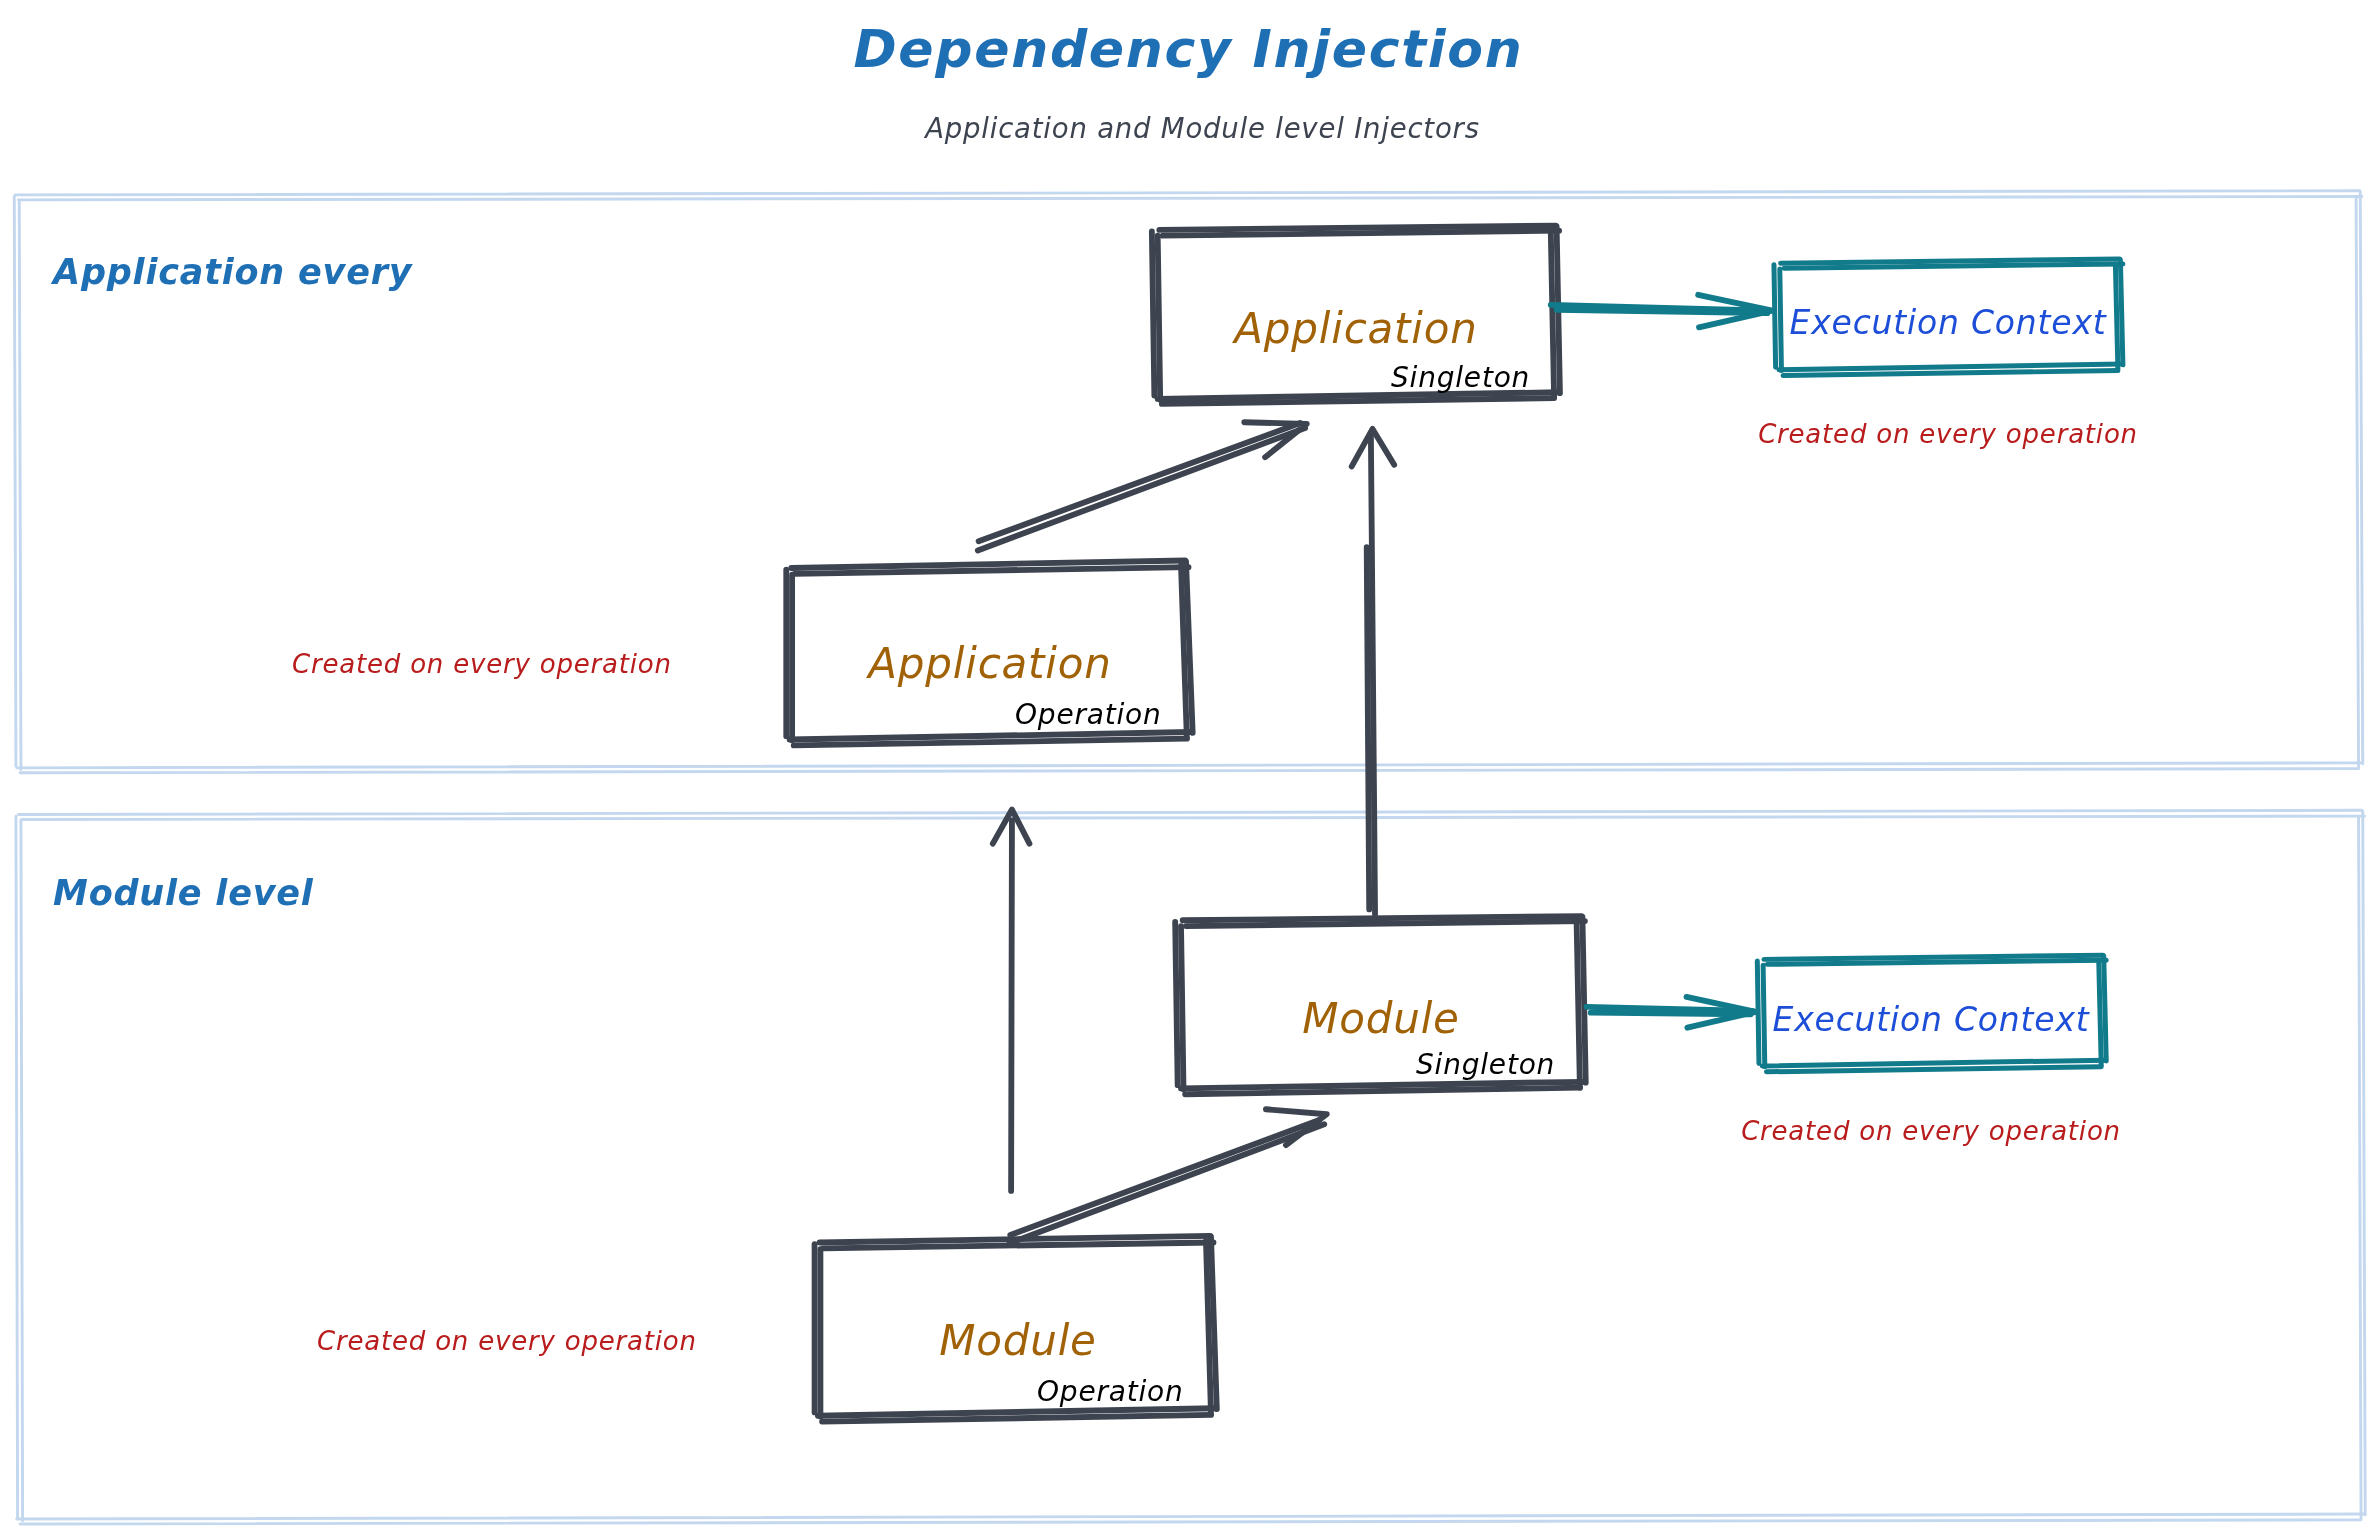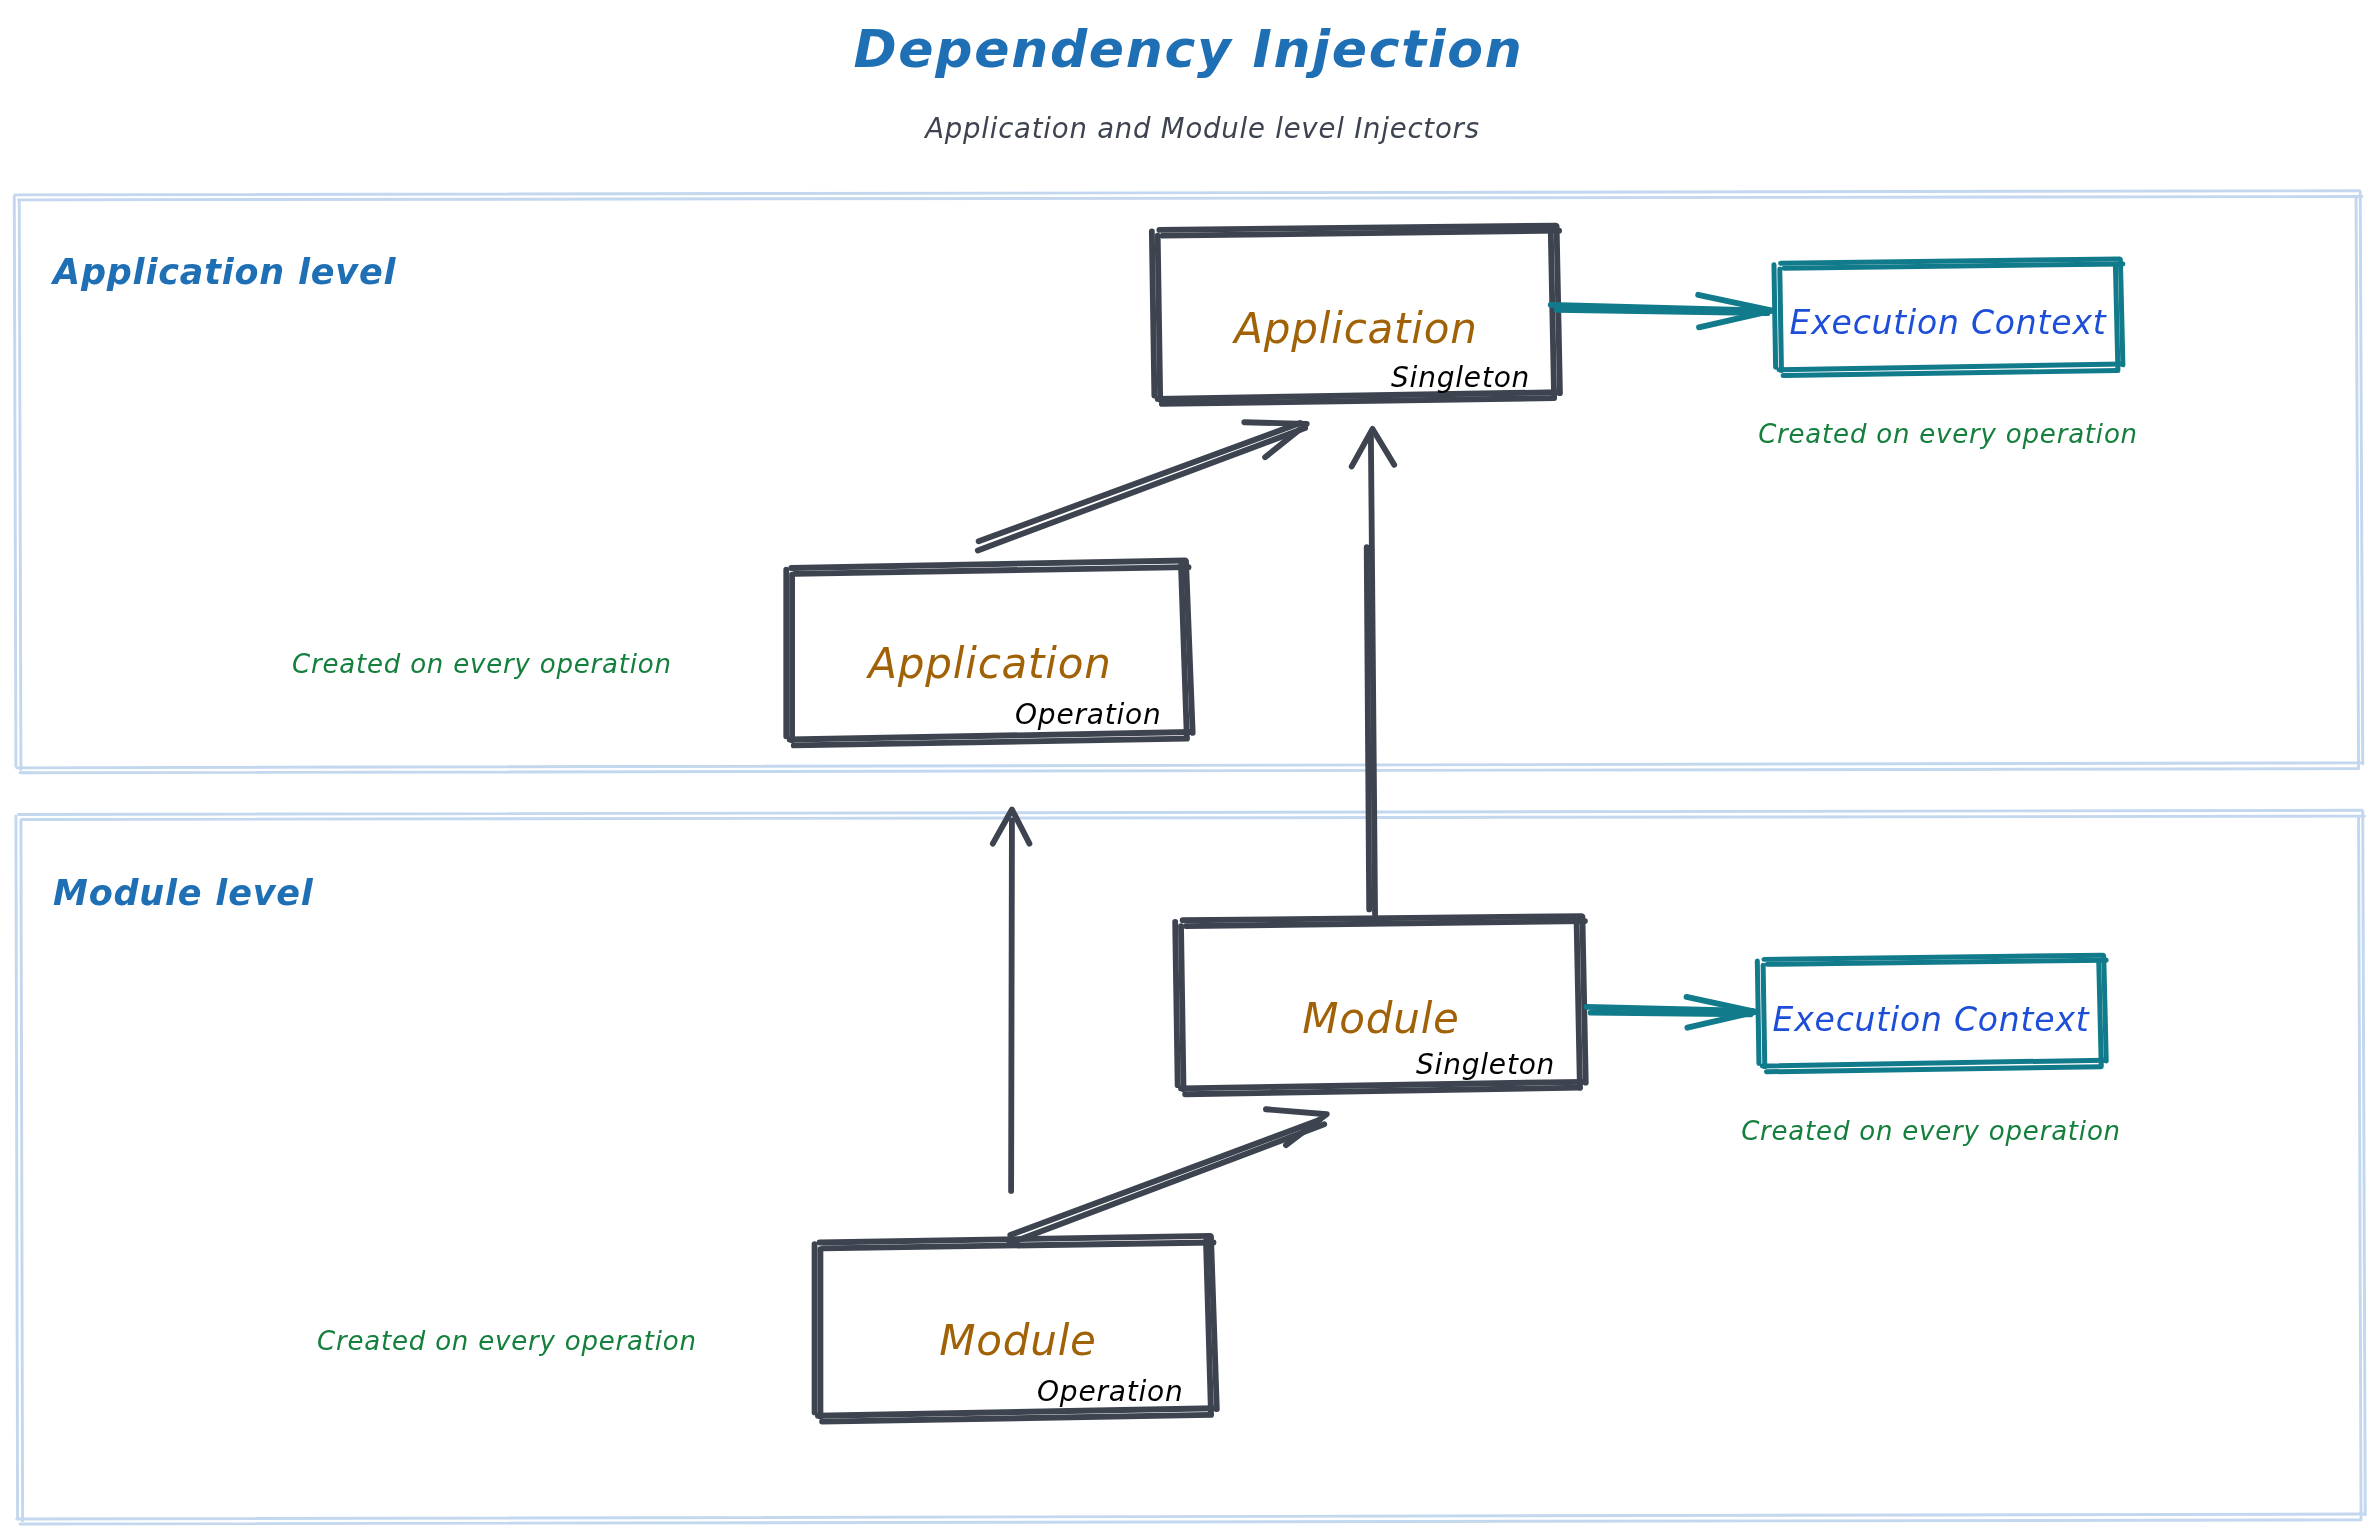--- a/index.html
+++ b/index.html
@@ -70,21 +70,21 @@
     letter-spacing: 0.8px;
   }
   .ctx-title {
     font-size: 33px;
     color: #1d4ed8;
     font-style: italic;
     letter-spacing: 0.8px;
   }
   .note {
     font-size: 26px;
-    color: #15803d;
+    color: #b91c1c;
     font-style: italic;
     letter-spacing: 0.8px;
   }
   .center-x { transform: translateX(-50%); }
 </style>
 </head>
 <body>
 
 <div id="canvas">
 
@@ -211,21 +211,21 @@
 
     <g fill="none" stroke="#3d4450" stroke-width="7" stroke-linecap="round" stroke-linejoin="round">
       <path d="M1214 1430 L1215 985"></path>
       <path d="M1192 1013 L1215 972 L1236 1013"></path>
     </g>
   </svg>
 
   <div class="txt title">Dependency Injection</div>
   <div class="txt subtitle">Application and Module level Injectors</div>
 
-  <div class="txt section-label" style="left:53px; top:247px;">Application level</div>
+  <div class="txt section-label" style="left:53px; top:247px;">Application every</div>
 
   <div class="txt section-label" style="left:53px; top:868px;">Module level</div>
 
   <div class="txt node-title center-x" style="left:1356px; top:300px;">Application</div>
   <div class="txt node-stereo" style="left:1391px; top:356px;">Singleton</div>
 
   <div class="txt node-title center-x" style="left:990px; top:635px;">Application</div>
   <div class="txt node-stereo" style="left:1015px; top:693px;">Operation</div>
 
   <div class="txt ctx-title center-x" style="left:1948px; top:298px;">Execution Context</div>

